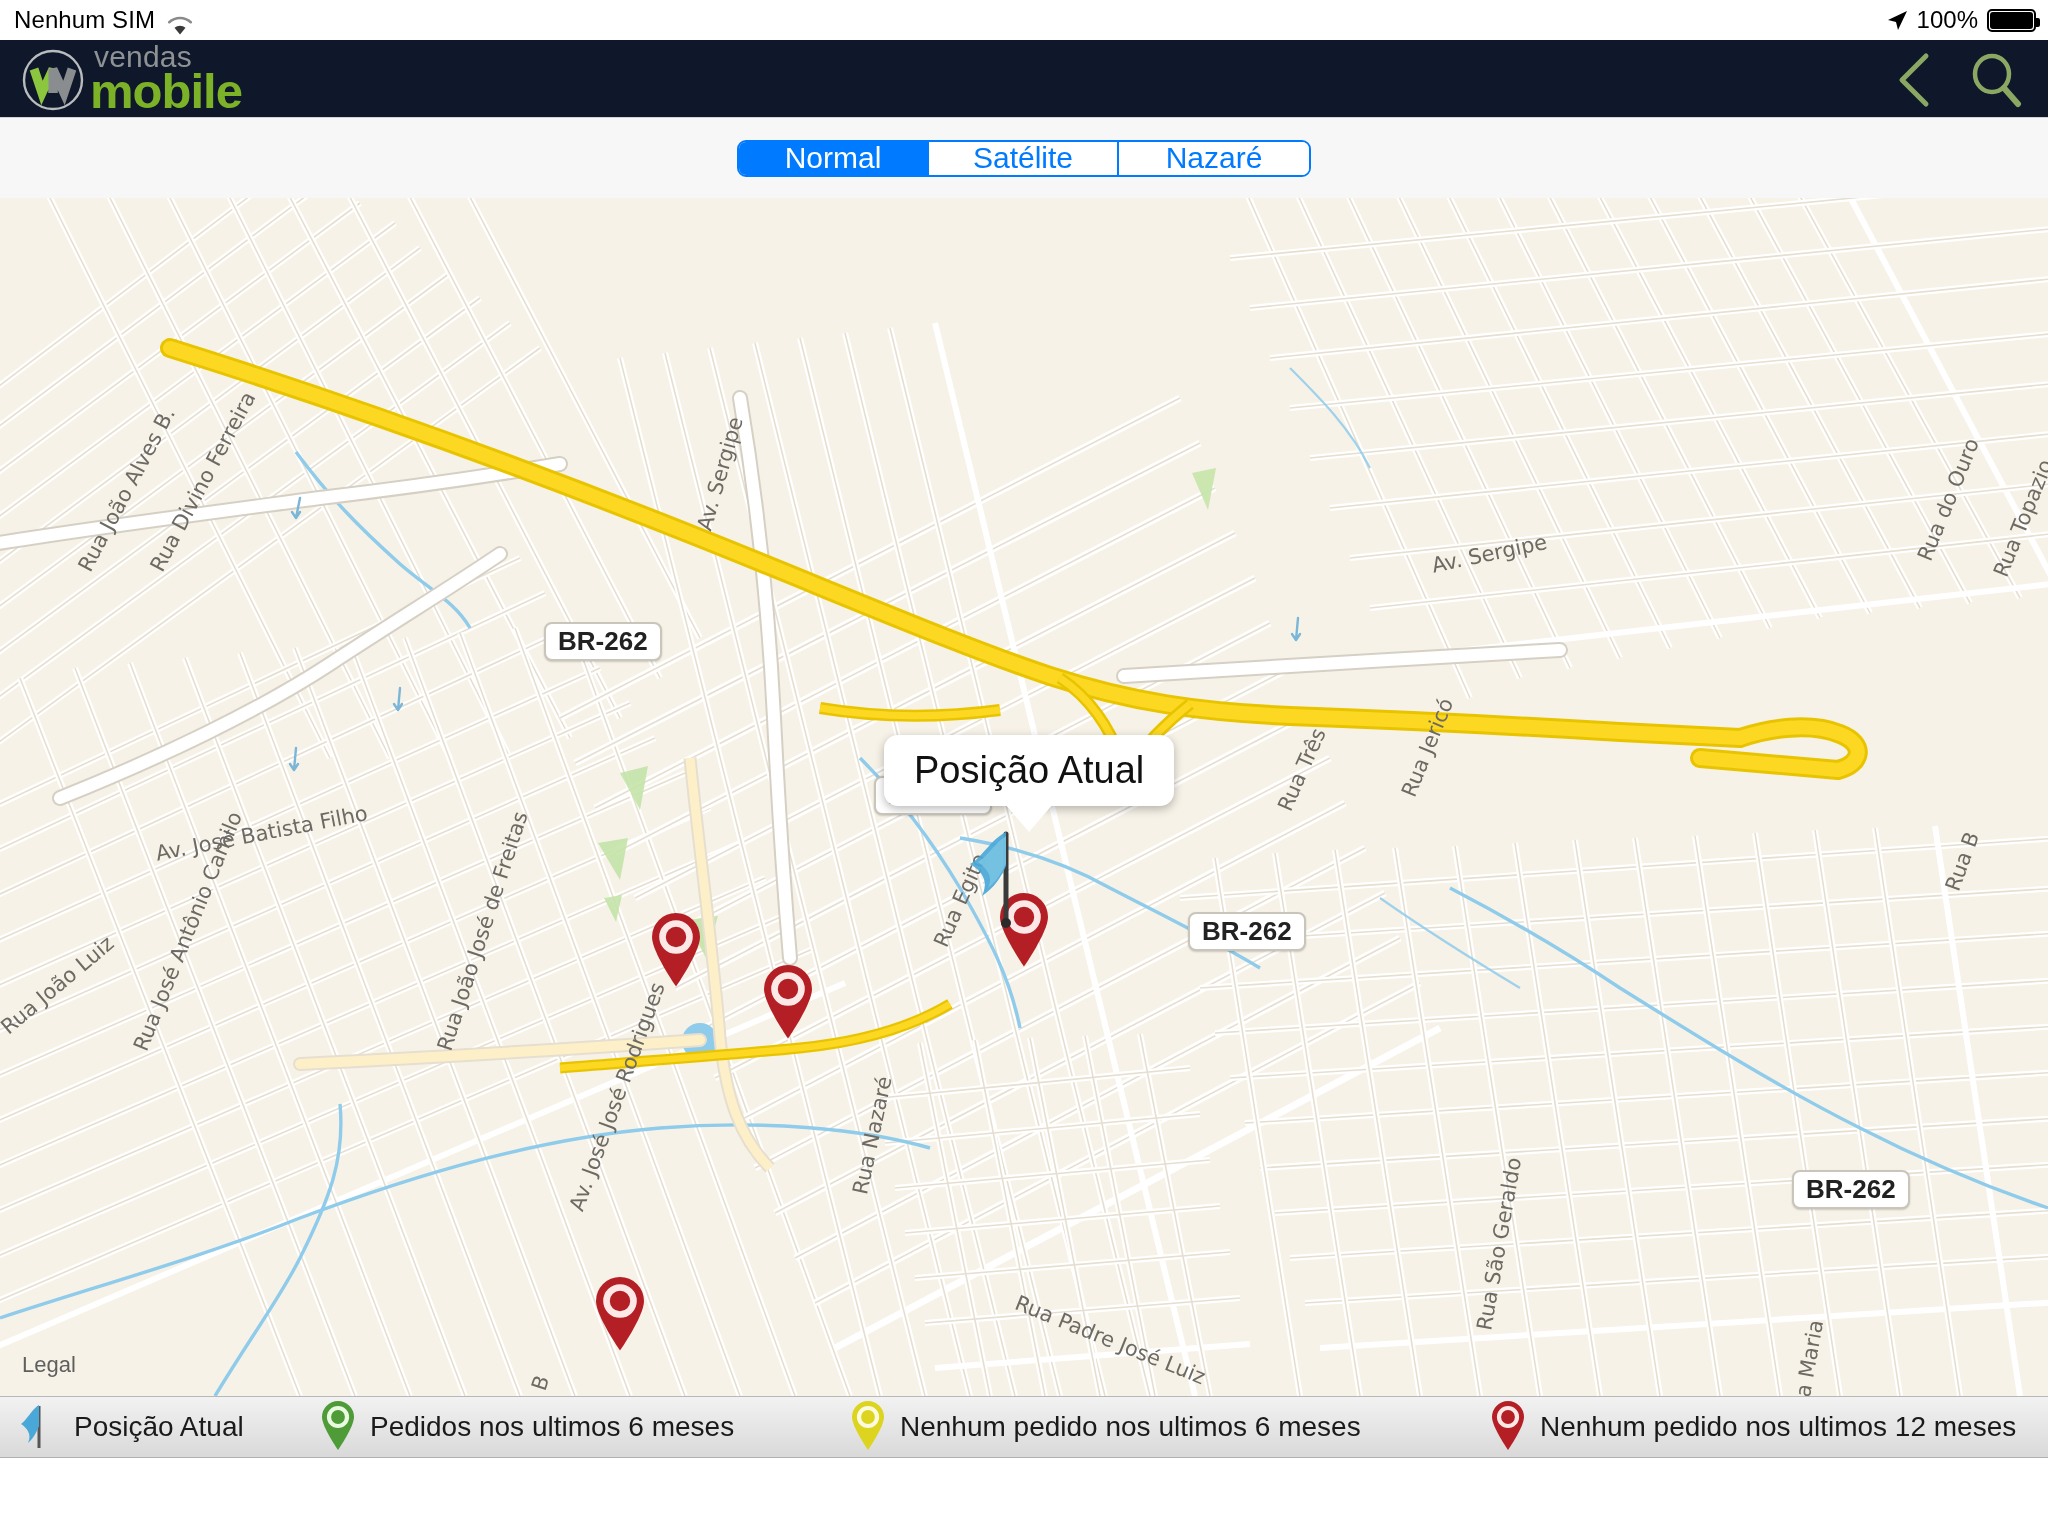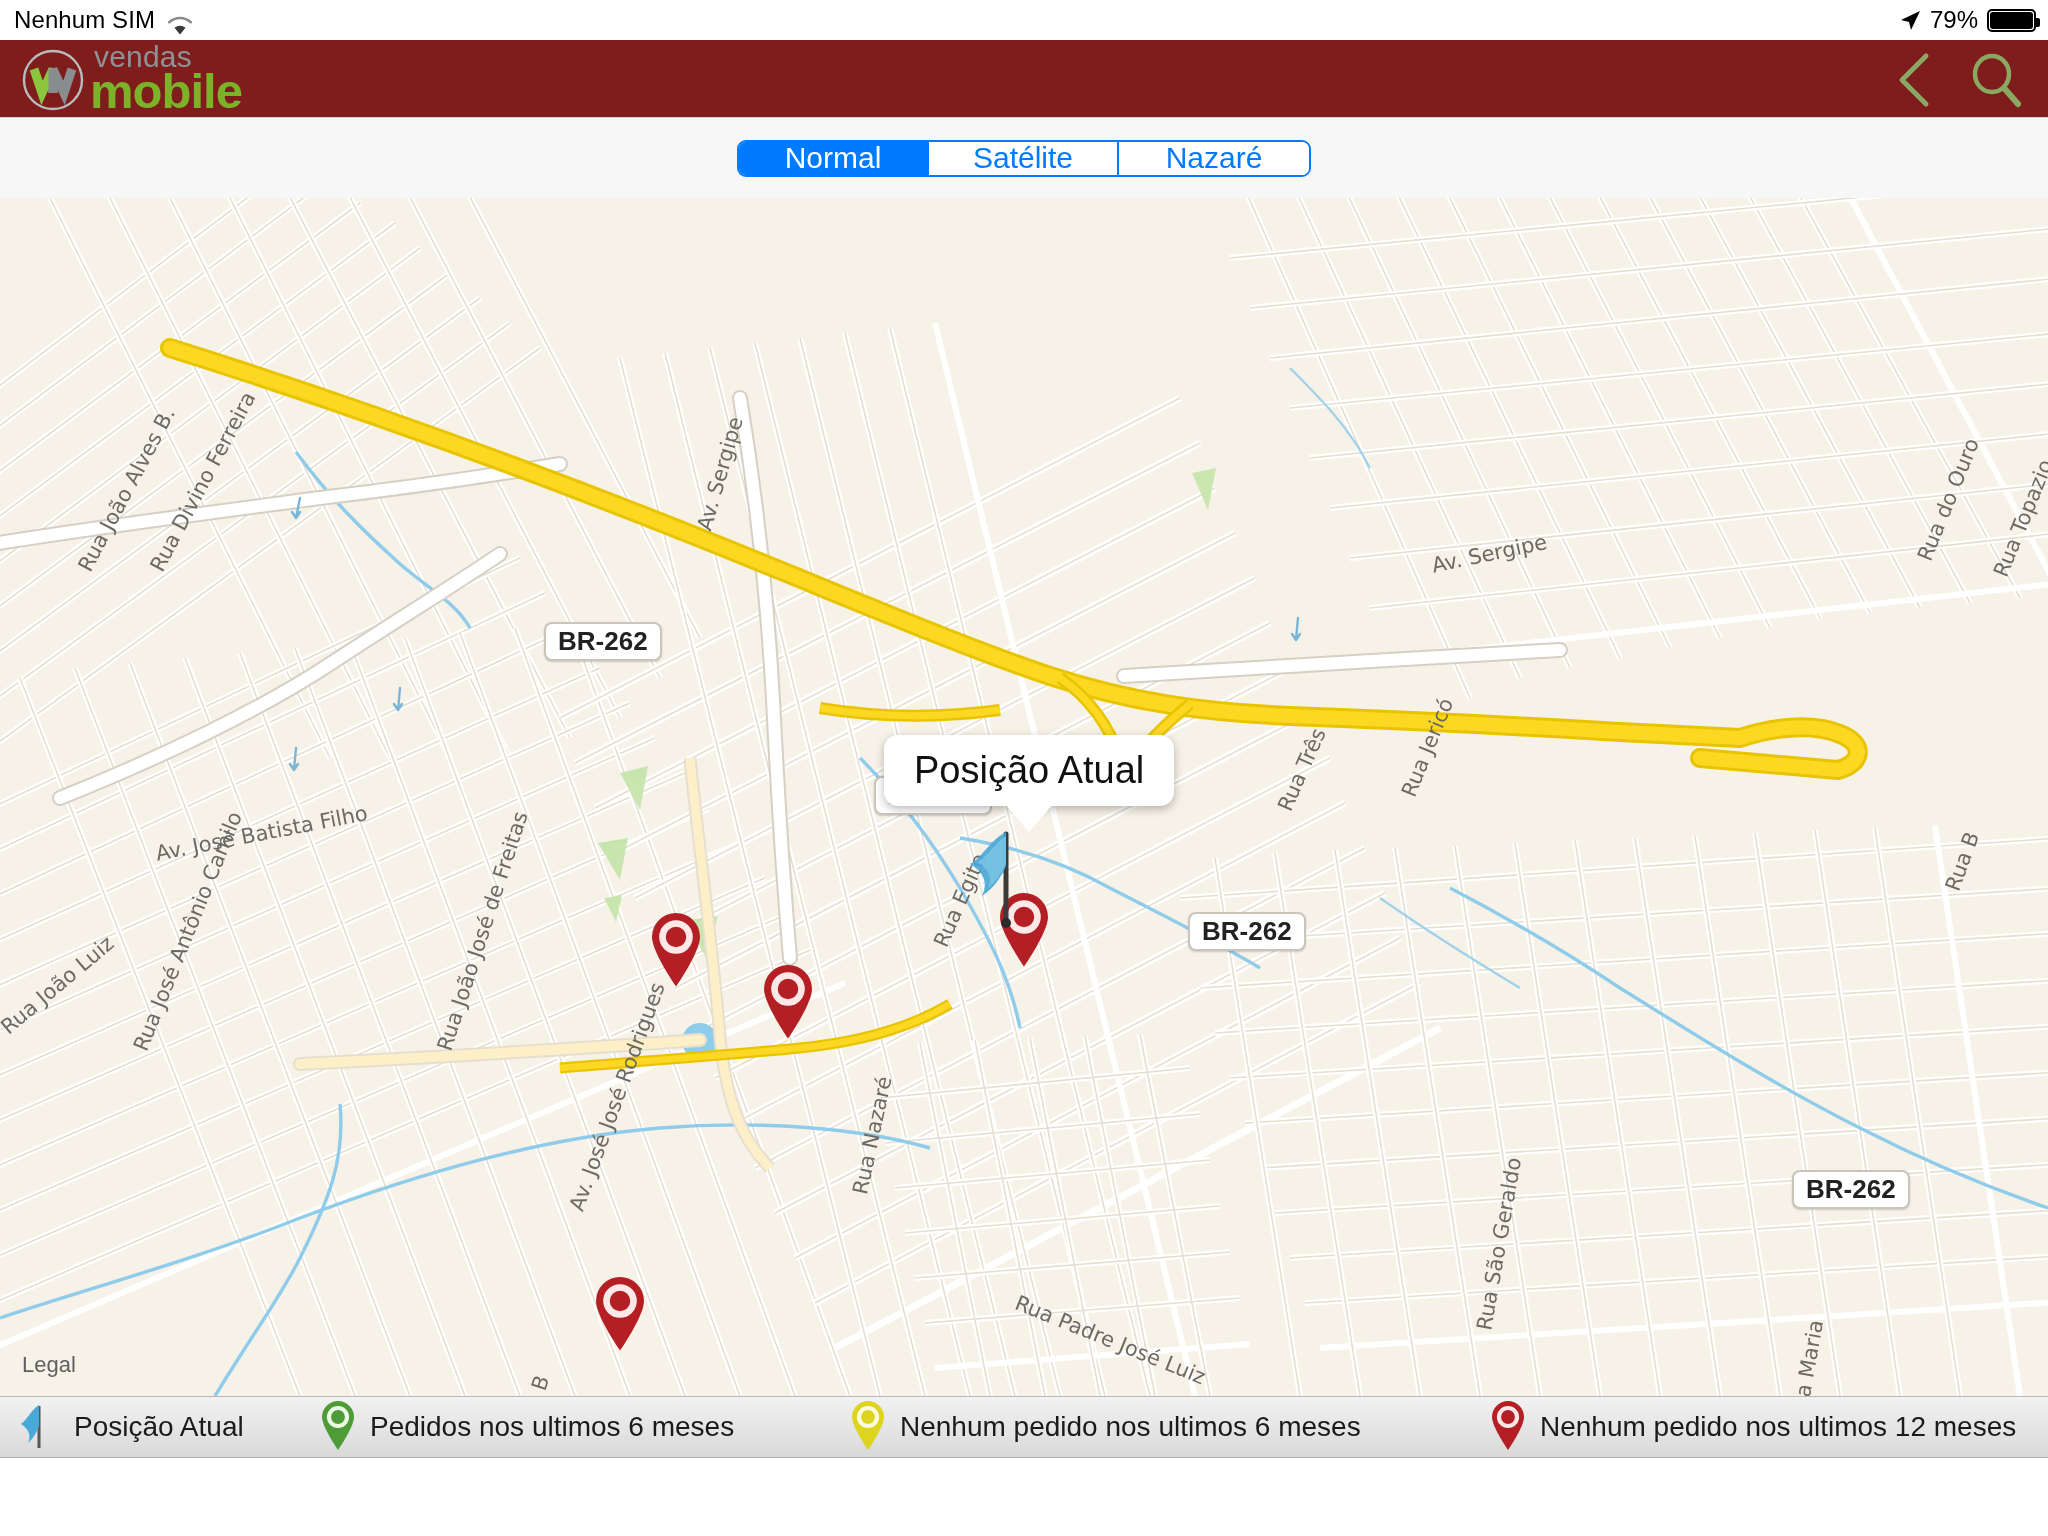--- a/index.html
+++ b/index.html
@@ -37,21 +37,21 @@
   }
   .batt::after {
     content: ""; position: absolute; right: -6px; top: 7px;
     width: 4px; height: 9px; background: #000; border-radius: 0 2px 2px 0;
   }
   .batt-fill { position: absolute; left: 1px; top: 1px; bottom: 1px; width: 43px; background: #000; border-radius: 3px; }
 
   
   .navbar {
     position: absolute; top: 40px; left: 0; width: 2048px; height: 78px;
-    background: #7f1d1d;
+    background: #0f172a;
     border-bottom: 1px solid #cfd3d4;
   }
   .brand { position: absolute; left: 22px; top: 6px; display: flex; align-items: center; }
   .brand-mark { width: 62px; height: 62px; }
   .brand-text { margin-left: 6px; position: relative; top: -2px; }
   .brand-vendas {
     display: block; font-size: 30px; color: #8f9294; letter-spacing: .2px;
     line-height: 26px; margin-left: 4px;
   }
   .brand-mobile {
@@ -158,21 +158,21 @@
           <path d="M2.2 6.2 a16 16 0 0 1 21.6 0" stroke="#8a8a8a" stroke-width="2.6" fill="none" stroke-linecap="round"></path>
         </svg>
       </span>
     </div>
     <div class="sb-right">
       <span class="loc-arrow">
         <svg width="22" height="22" viewBox="0 0 22 22">
             <path d="M21 1 L2 10 L10 12 L12 20 Z" fill="#000"></path>
           </svg>
       </span>
-      <span class="sb-batt-pct">79%</span>
+      <span class="sb-batt-pct">100%</span>
       <span class="batt">
           <span class="batt-fill"></span>
         </span>
     </div>
   </div>
 
   <div class="navbar">
     <div class="brand">
       <span class="brand-mark">
         <svg width="62" height="62" viewBox="0 0 62 62">

